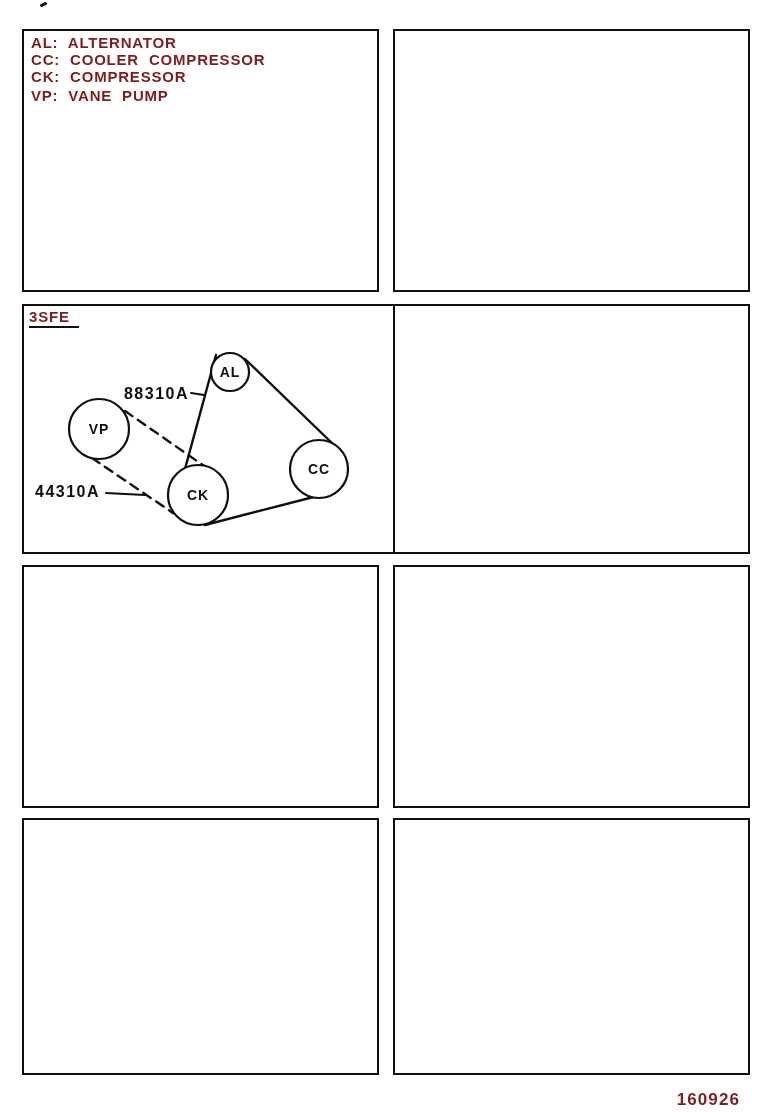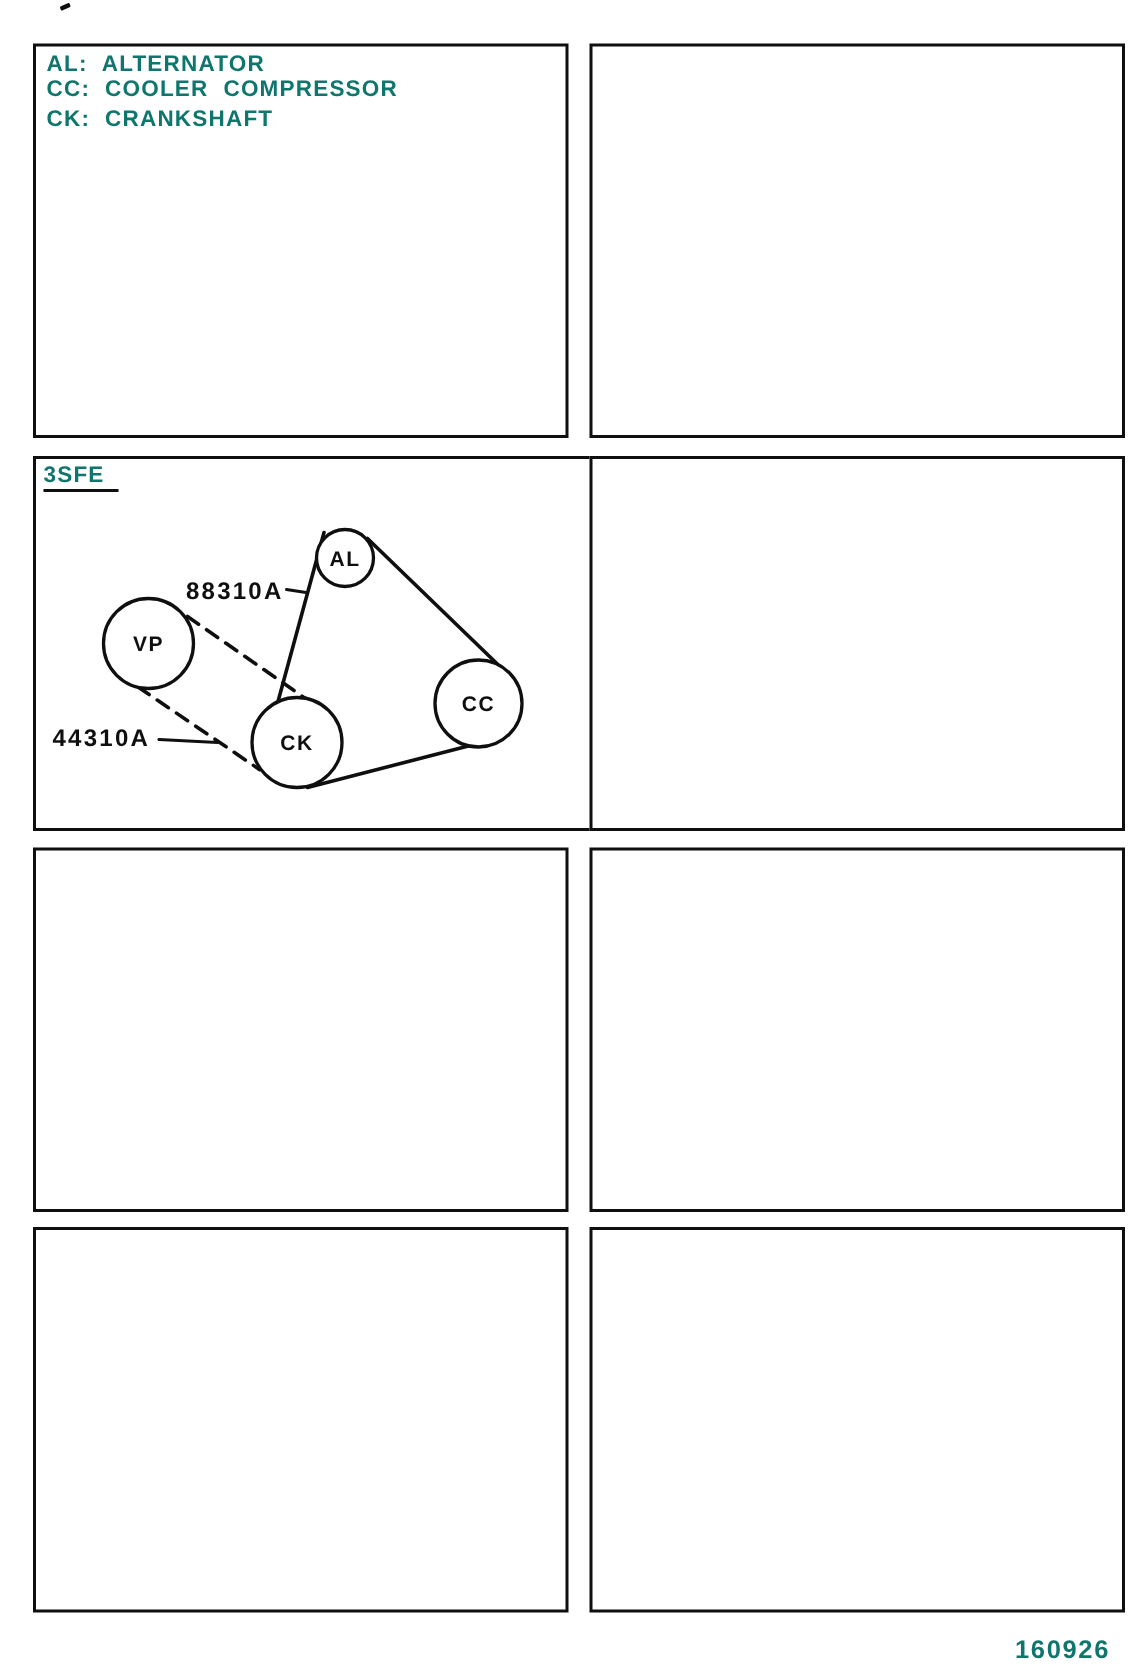--- a/index.html
+++ b/index.html
@@ -6,21 +6,21 @@
     margin: 0;
     padding: 0;
     background: #ffffff;
   }
   .page {
     position: relative;
     width: 760px;
     height: 1112px;
     background: #ffffff;
     font-family: "Liberation Sans", sans-serif;
-    color: #0f766e;
+    color: #7f1d1d;
     overflow: hidden;
   }
   .panel {
     position: absolute;
     box-sizing: border-box;
     border: 2px solid #0f0f0f;
     background: #ffffff;
   }
   
   .p1 { left: 22px;  top: 29px;  width: 357px; height: 263px; }
@@ -88,21 +88,22 @@
 <div class="page">
 
   <div class="speck speck-1"></div>
   <div class="speck speck-2"></div>
   <div class="speck speck-3"></div>
 
   <div class="panel p1">
     <div class="legend">
       <div class="legend-line">AL: ALTERNATOR</div>
       <div class="legend-line">CC: COOLER COMPRESSOR</div>
-      <div class="legend-line">CK: CRANKSHAFT</div>
+      <div class="legend-line">CK: COMPRESSOR</div>
+      <div class="legend-line">VP: VANE PUMP</div>
     </div>
   </div>
   <div class="panel p2"></div>
 
   <div class="panel p3">
     <div class="engine-code">
       <span>3SFE</span>
     </div>
     <svg class="diagram-svg" viewBox="0 0 353 246">
 

